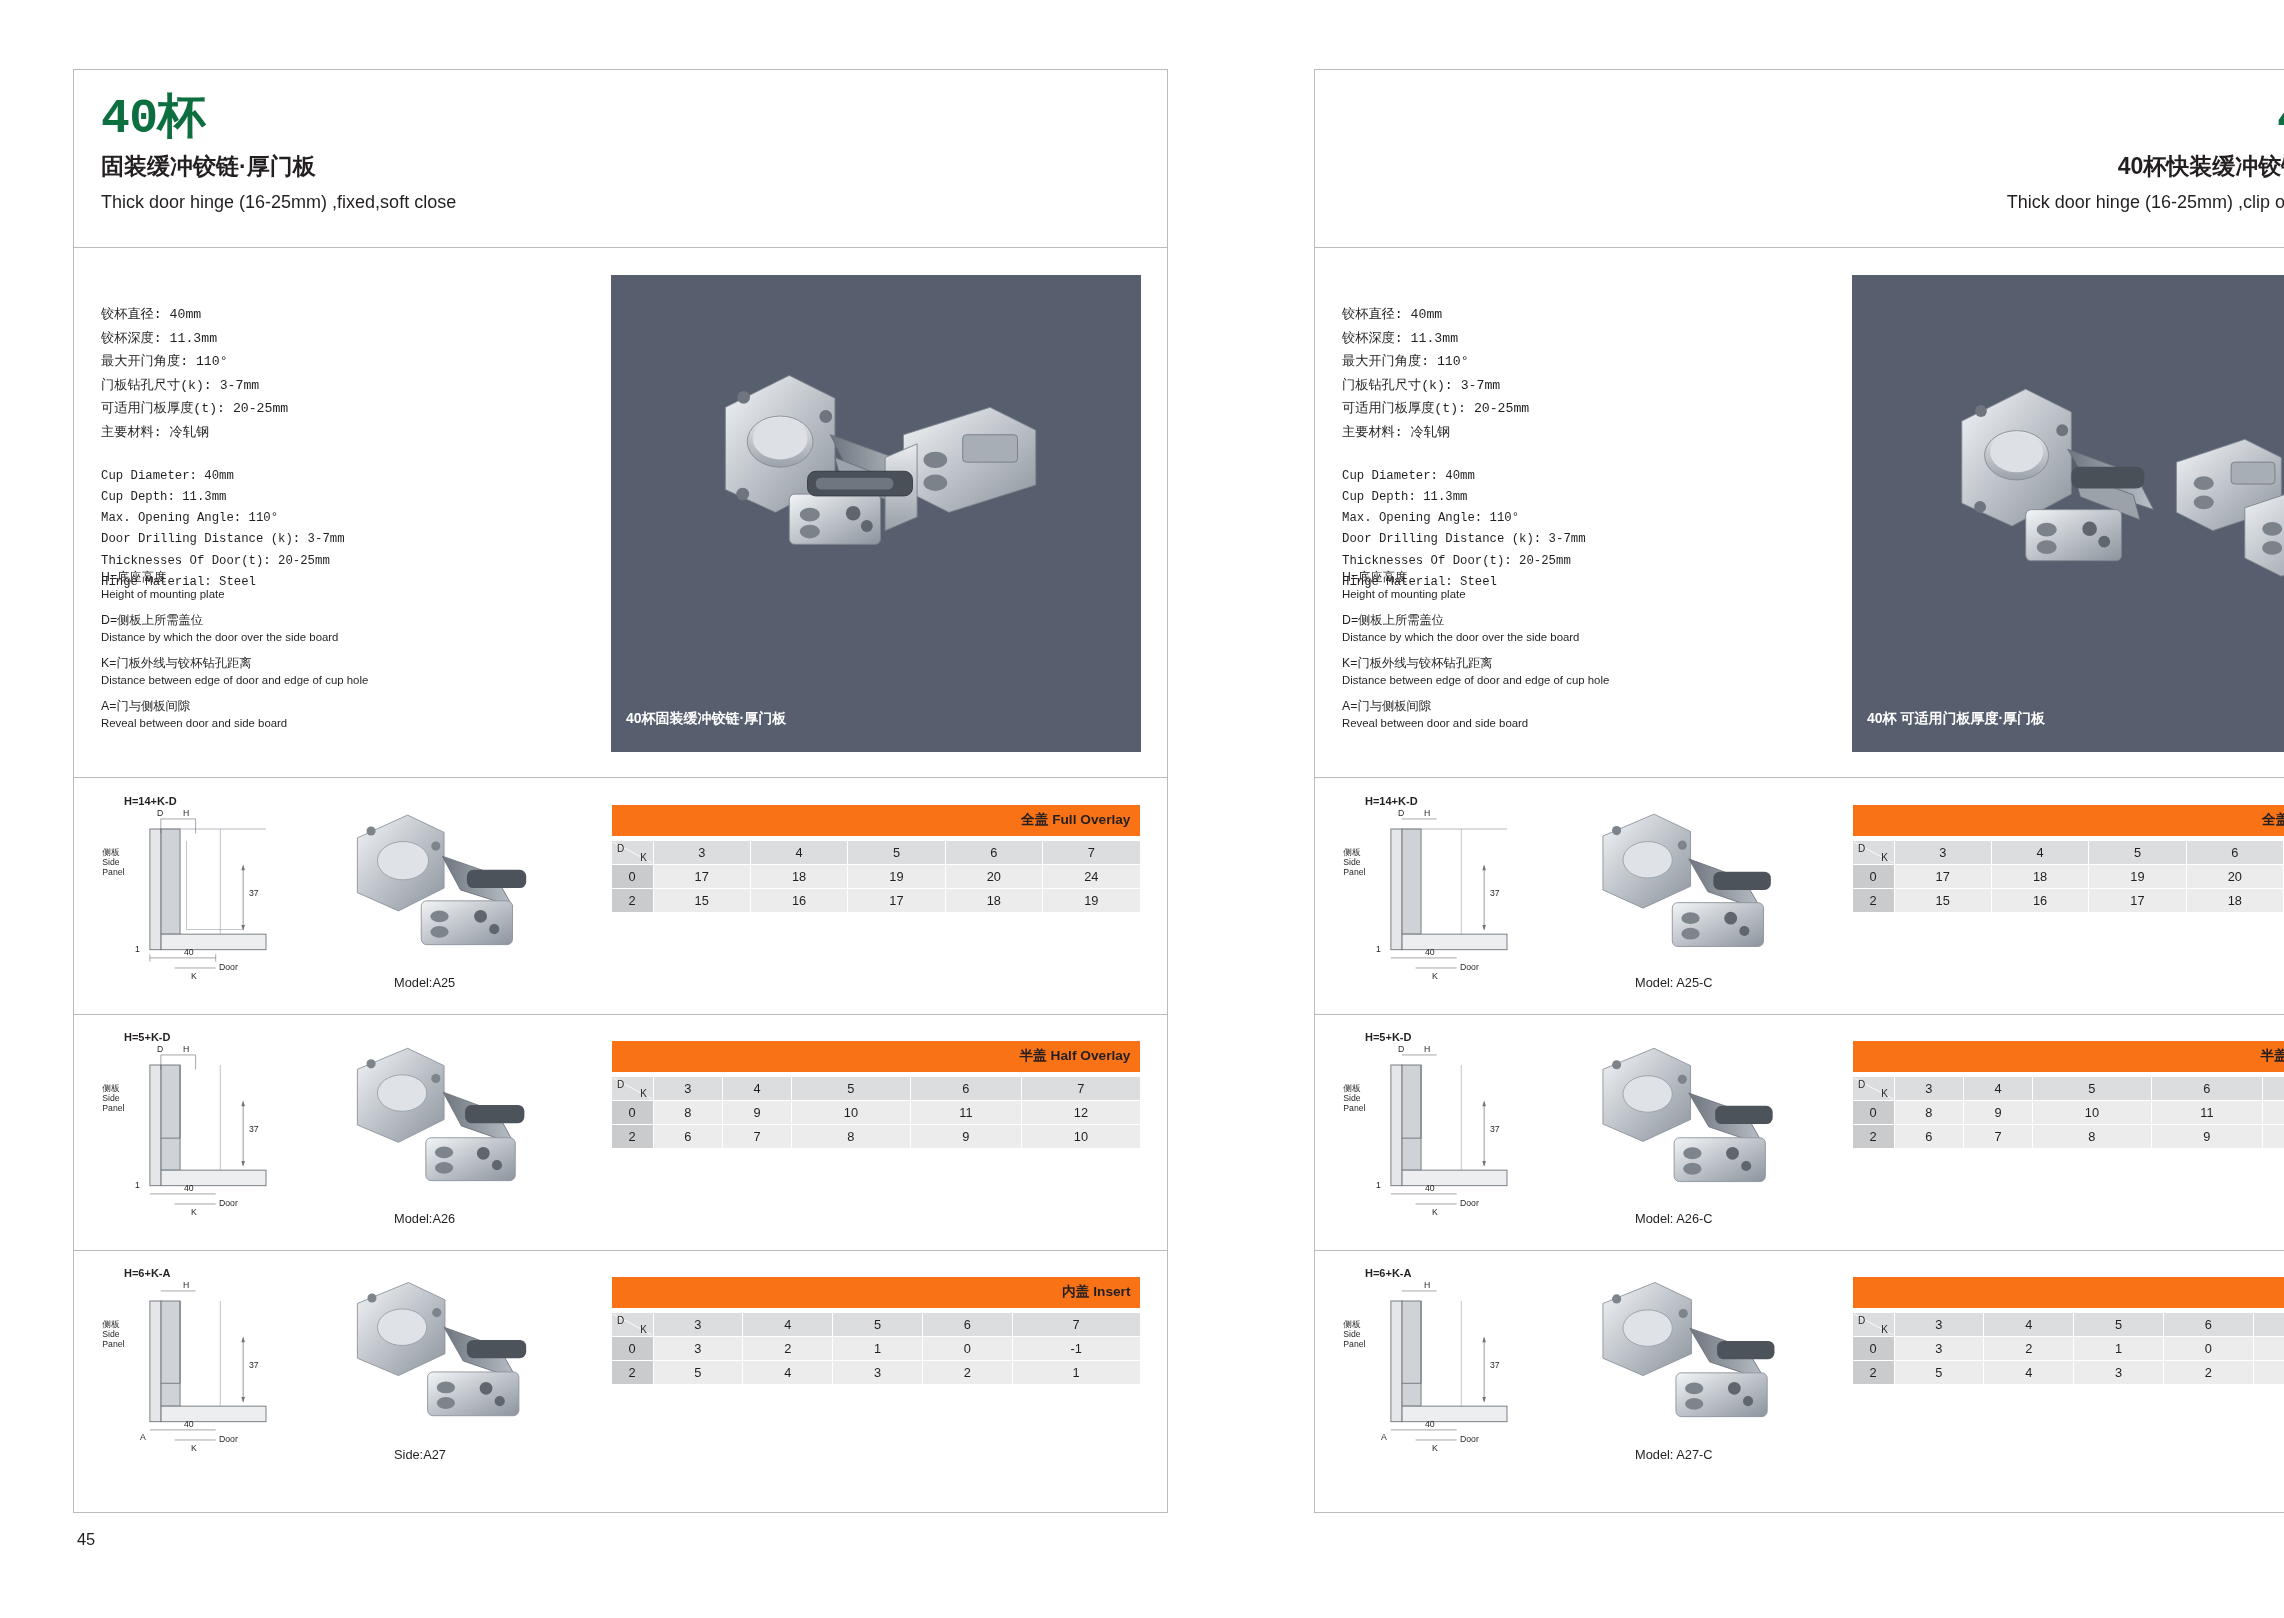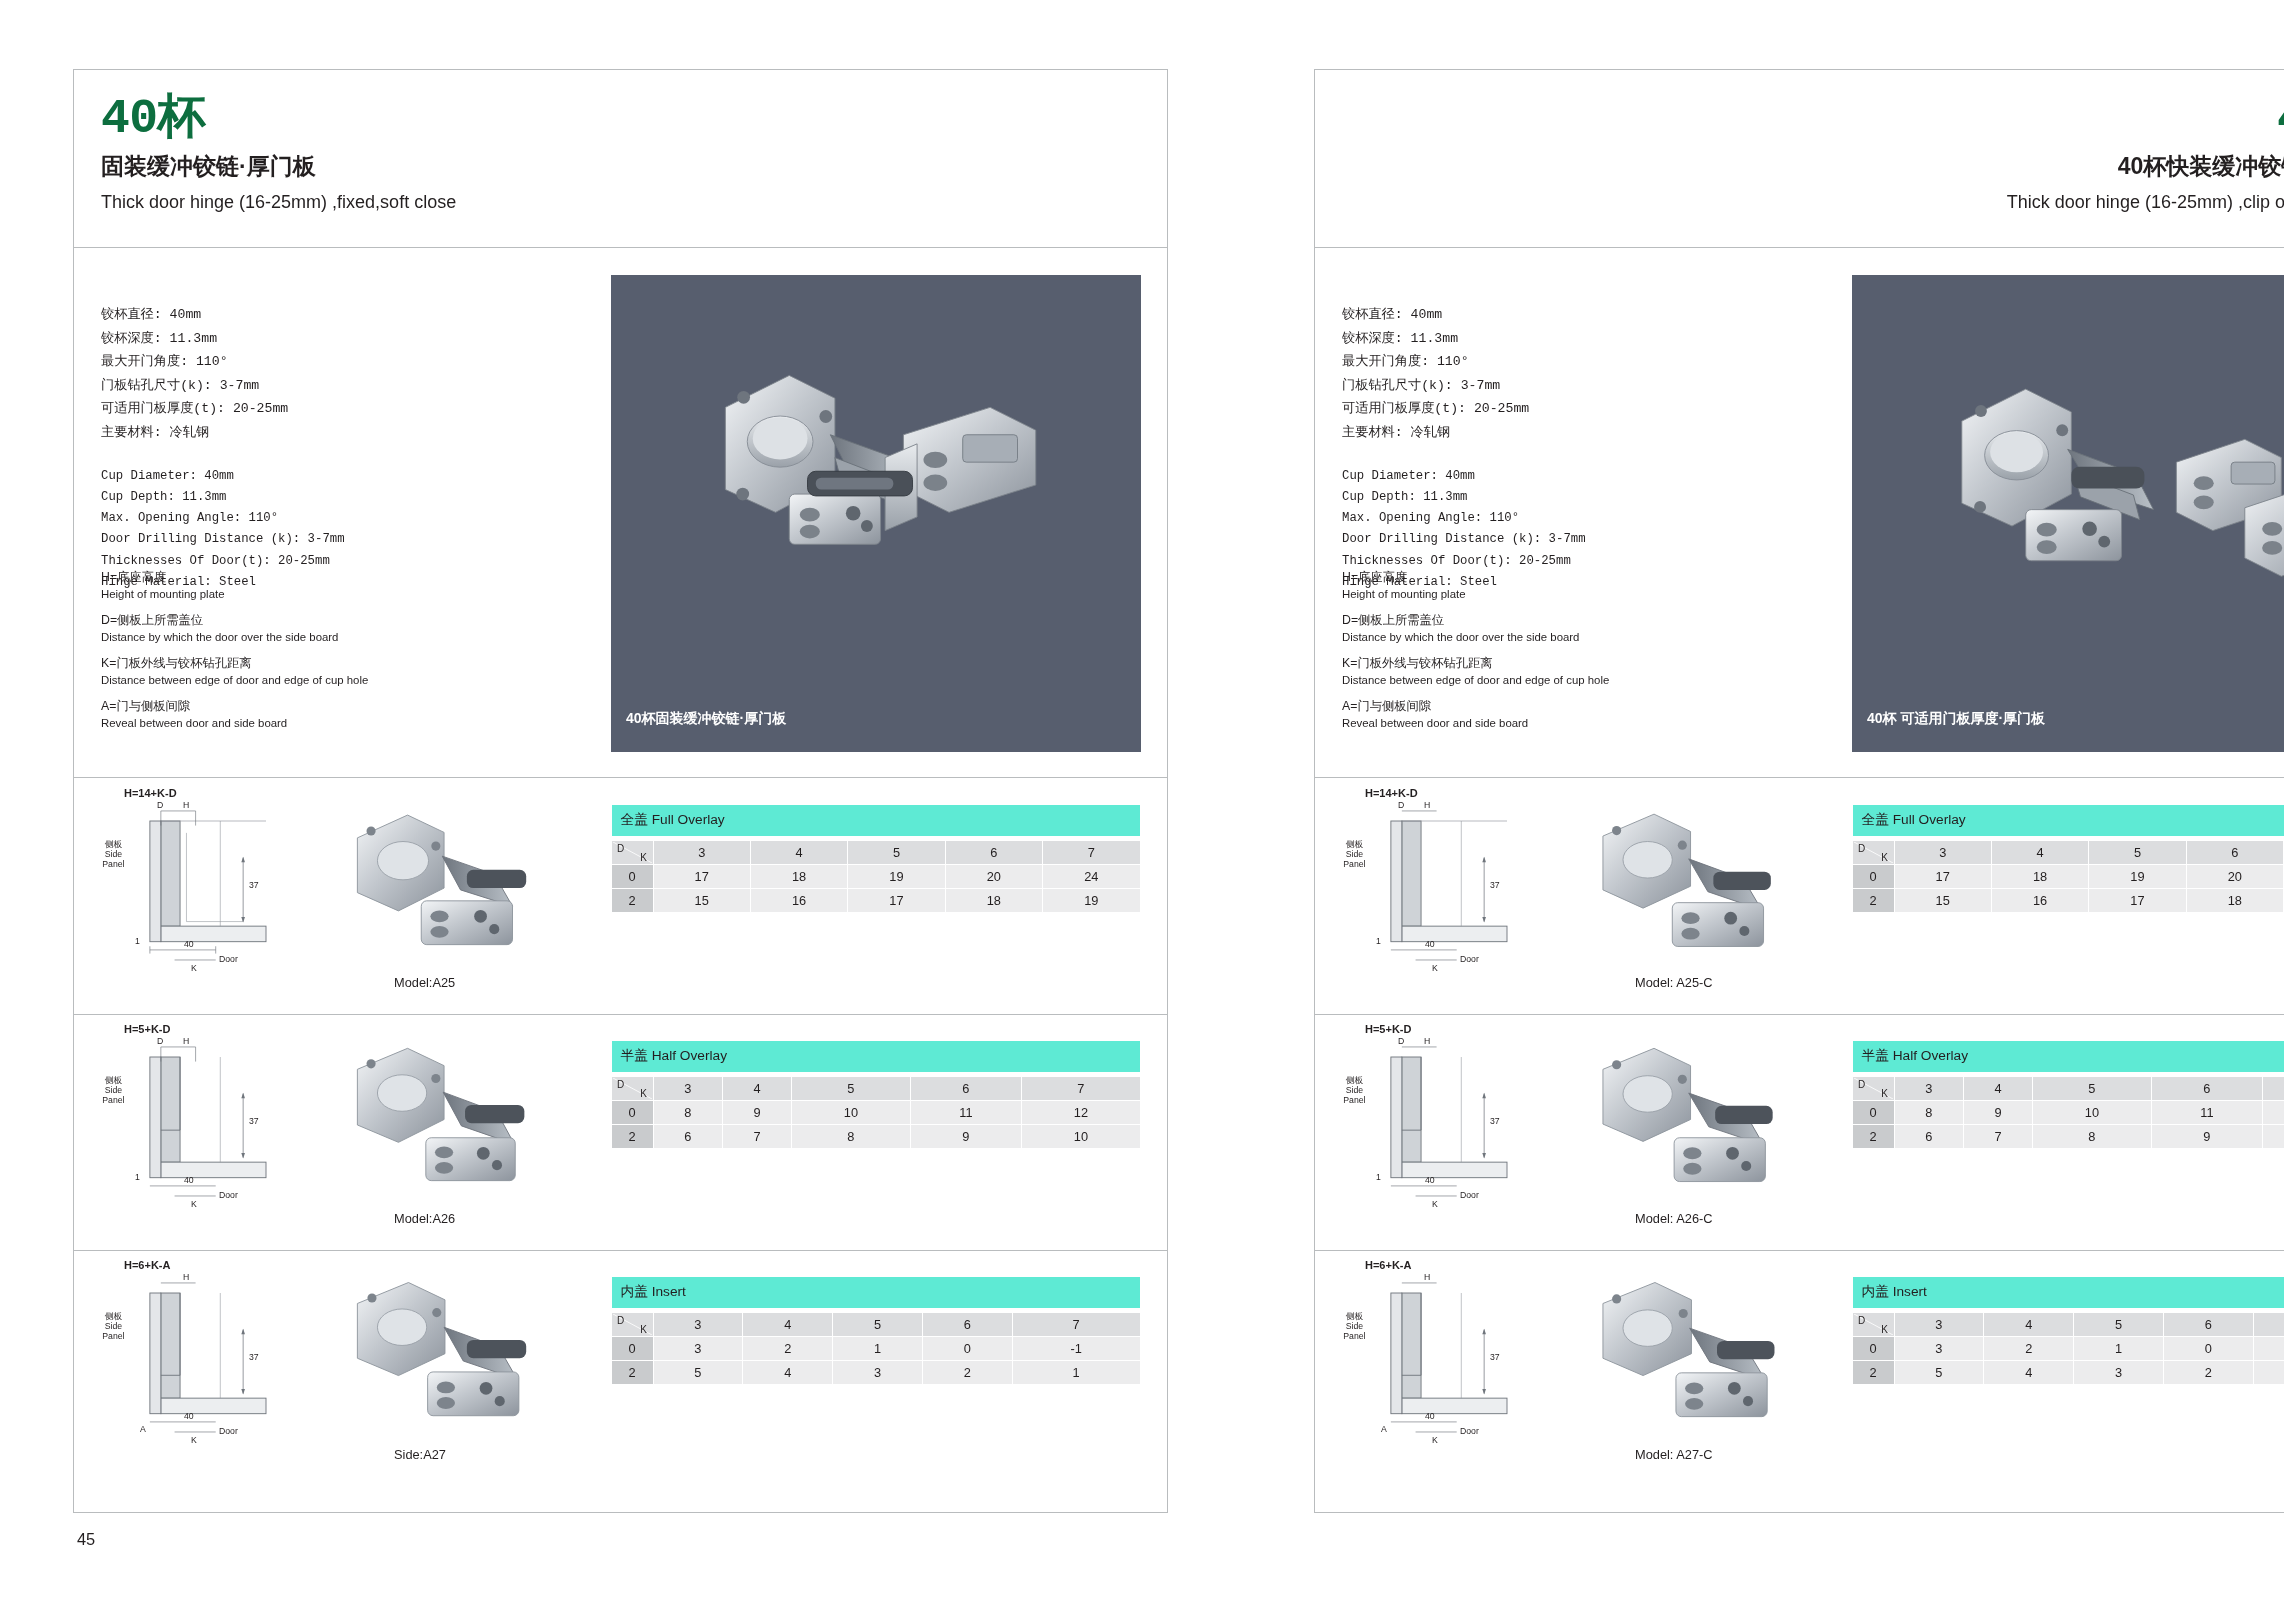--- a/index.html
+++ b/index.html
@@ -52,35 +52,35 @@
     position:absolute; left:15.5px; bottom:24px;
     color:#ffffff; font-size:14px; font-weight:bold;
   }
   .photo svg { position:absolute; left:0; top:0; }
 
   
   .rows { position:absolute; left:0; right:0; top:709px; bottom:0; }
   .row { position:relative; height:236px; border-bottom:1.4px solid #b9bcbe; }
   .row:last-child { border-bottom:none; }
 
-  .diagram { position:absolute; left:32px; top:10px; width:192px; height:192px;text-align:center; }
+  .diagram { position:absolute; left:32px; top:18px; width:192px; height:192px; }
   .dim-label { position:absolute; font-size:11px; font-weight:bold; color:#231f20; }
   .tiny { position:absolute; font-size:8.7px; color:#231f20; line-height:1.15; }
 
   .hingeimg { position:absolute; left:256px; top:12.8px; width:292px; height:183px; }
   .model-label {
     position:absolute; left:320px; top:196px;
     font-size:12.8px; color:#231f20;
   }
 
   
   .tbl-wrap { position:absolute; right:26.5px; top:25px; width:530px; }
   .tbl-title {
-    background:#5eead4; font-size:13.7px; font-weight:normal; color:#231f20;
-    padding:6.4px 9px; border:0.9px solid #ffffff;
+    background:#f97316; font-size:13.7px; font-weight:bold; color:#231f20;
+    padding:6.4px 9px; border:0.9px solid #ffffff;text-align:right;
   }
   table.vals { border-collapse:collapse; width:100%; margin-top:3.7px; }
   table.vals td {
     border:1.4px solid #ffffff; text-align:center; font-size:12.8px;
     height:24px; background:#ececed; color:#231f20;
   }
   table.vals td.hdrc { background:#dcdddf; font-weight:normal; }
   table.vals td.rowhdr { background:#c9cbcd; width:42px; }
   table.vals td.corner {
     background:#dcdddf; position:relative; width:42px;

